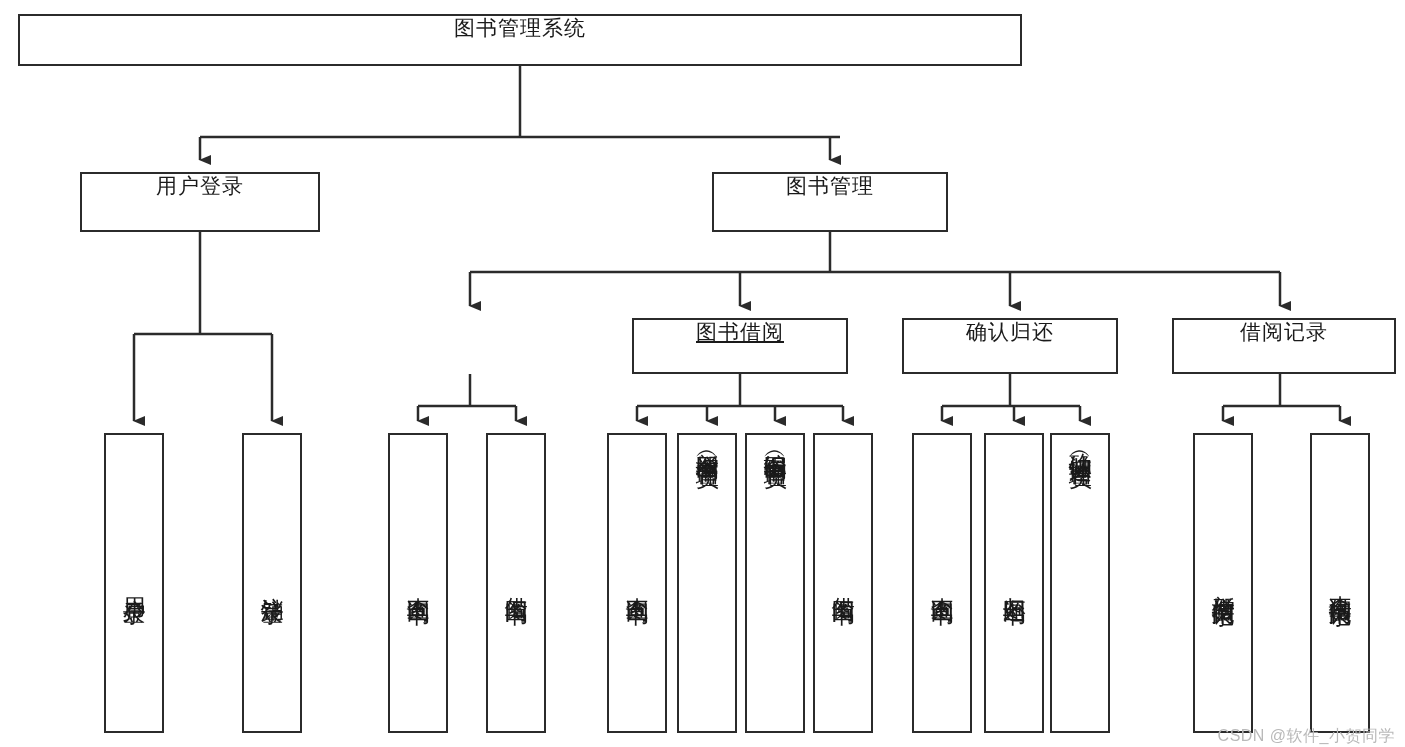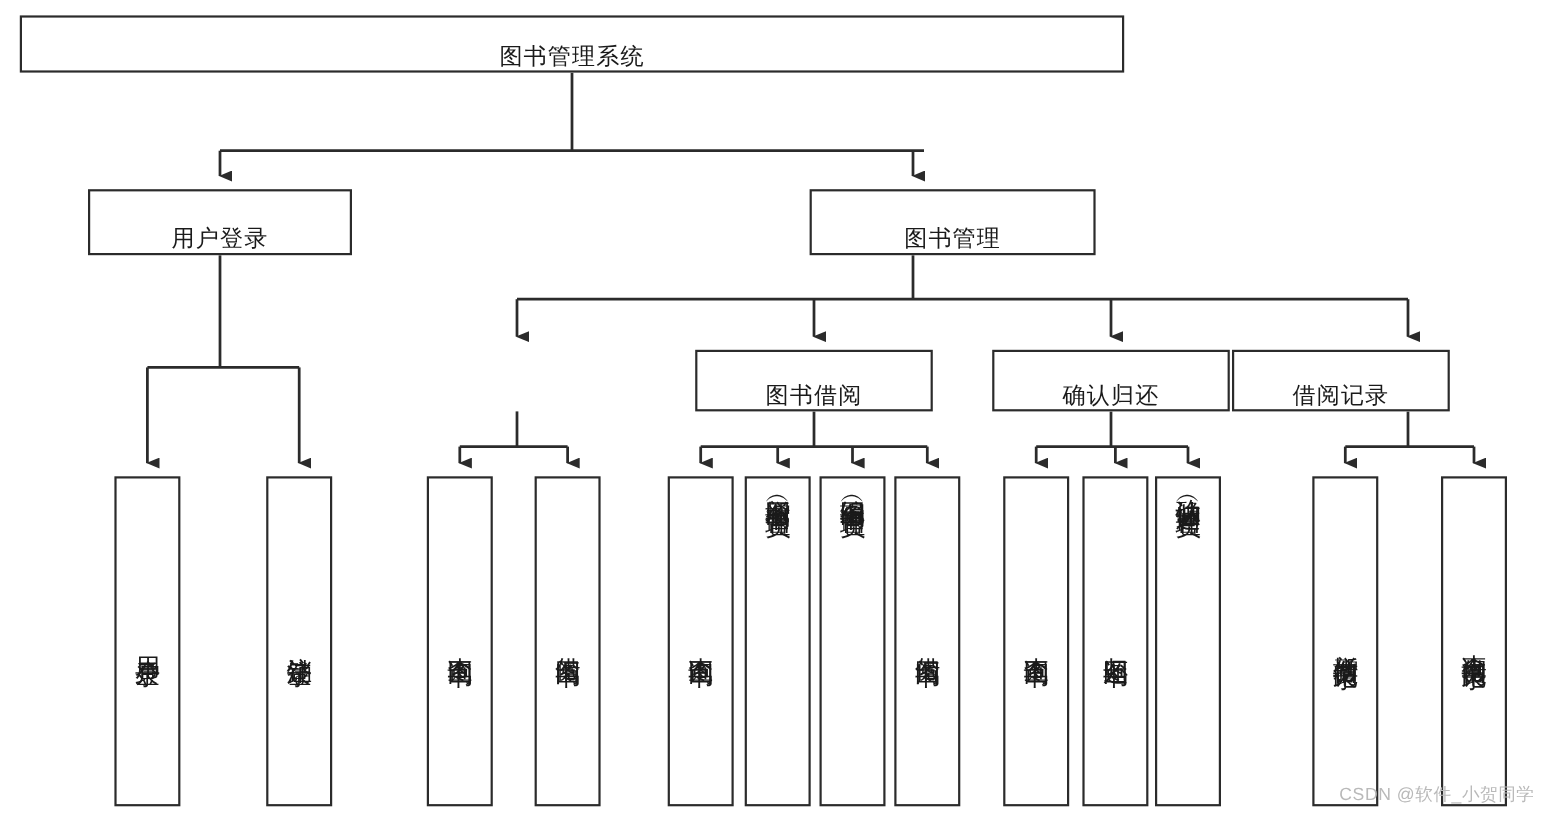--- a/index.html
+++ b/index.html
@@ -25,21 +25,21 @@
     width: 1405px;
     height: 747px;
   }
   .node {
     position: absolute;
     box-sizing: border-box;
     border: 2px solid #2b2b2b;
     background: #ffffff;
     color: #1a1a1a;
     display: flex;
-    align-items: flex-end;
+    align-items: flex-start;
     justify-content: center;
     z-index: 2;
   }
   .node-h .node-label {
     font-size: 21px;
     line-height: 1.15;
     letter-spacing: 1px;
     white-space: nowrap;
   }
   .node-v {
@@ -54,21 +54,21 @@
     line-height: 1.28;
     letter-spacing: 2px;
     white-space: nowrap;
   }
   .node-v.center-v {
     align-items: center;
   }
   #watermark {
     position: absolute;
     right: 10px;
-    bottom: 14px;
+    bottom: 0;
     font-size: 16px;
     color: #b9b9b9;
     letter-spacing: 0.5px;
     z-index: 3;
     white-space: nowrap;
   }
 </style>
 </head>
 <body>
 
@@ -136,31 +136,31 @@
     </g>
   </svg>
 
   <div class="node node-h" style="left:18px; top:14px; width:1004px; height:52px;">
     <span class="node-label">图书管理系统</span>
   </div>
 
   <div class="node node-h" style="left:80px; top:172px; width:240px; height:60px;">
     <span class="node-label">用户登录</span>
   </div>
-  <div class="node node-h" style="left:736px; top:172px; width:260px; height:60px;">
+  <div class="node node-h" style="left:712px; top:172px; width:236px; height:60px;">
     <span class="node-label">图书管理</span>
   </div>
 
-  <div class="node node-h" style="left:632px; top:318px; width:216px; height:56px;">
+  <div class="node node-h" style="left:632px; top:318px; width:216px; height:56px;text-decoration:underline;">
     <span class="node-label">图书借阅</span>
   </div>
   <div class="node node-h" style="left:902px; top:318px; width:216px; height:56px;">
     <span class="node-label">确认归还</span>
   </div>
-  <div class="node node-h" style="left:1120px; top:318px; width:198px; height:56px;">
+  <div class="node node-h" style="left:1172px; top:318px; width:224px; height:56px;">
     <span class="node-label">借阅记录</span>
   </div>
 
   <div class="node node-v center-v" style="left:104px; top:433px; width:60px; height:300px;">
     <span class="node-label">用户登录</span>
   </div>
   <div class="node node-v center-v" style="left:242px; top:433px; width:60px; height:300px;">
     <span class="node-label">注销登录</span>
   </div>
 

